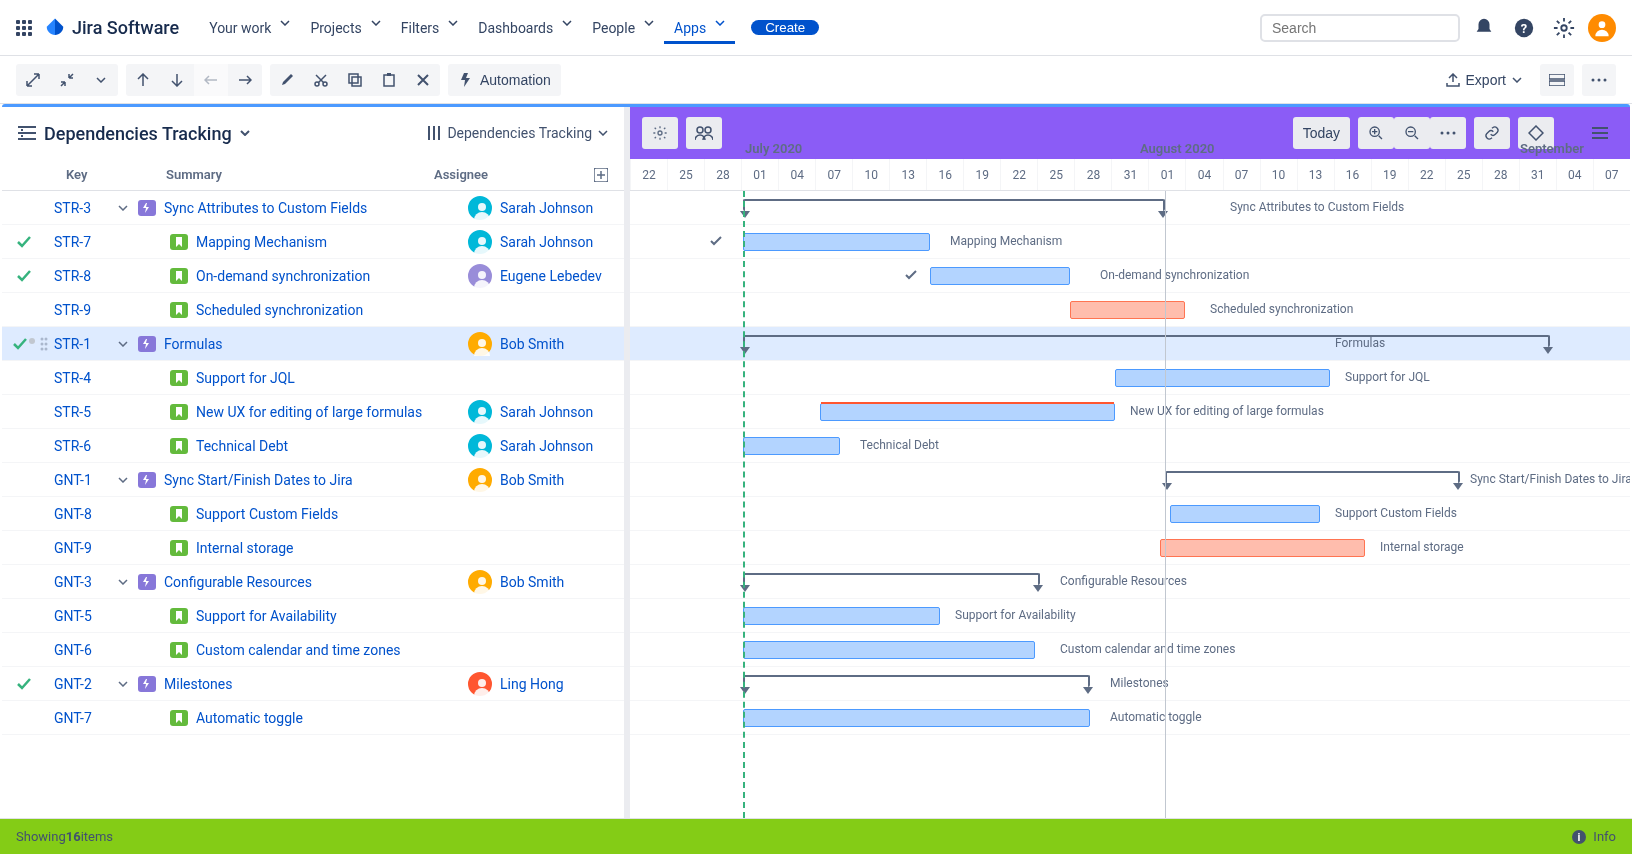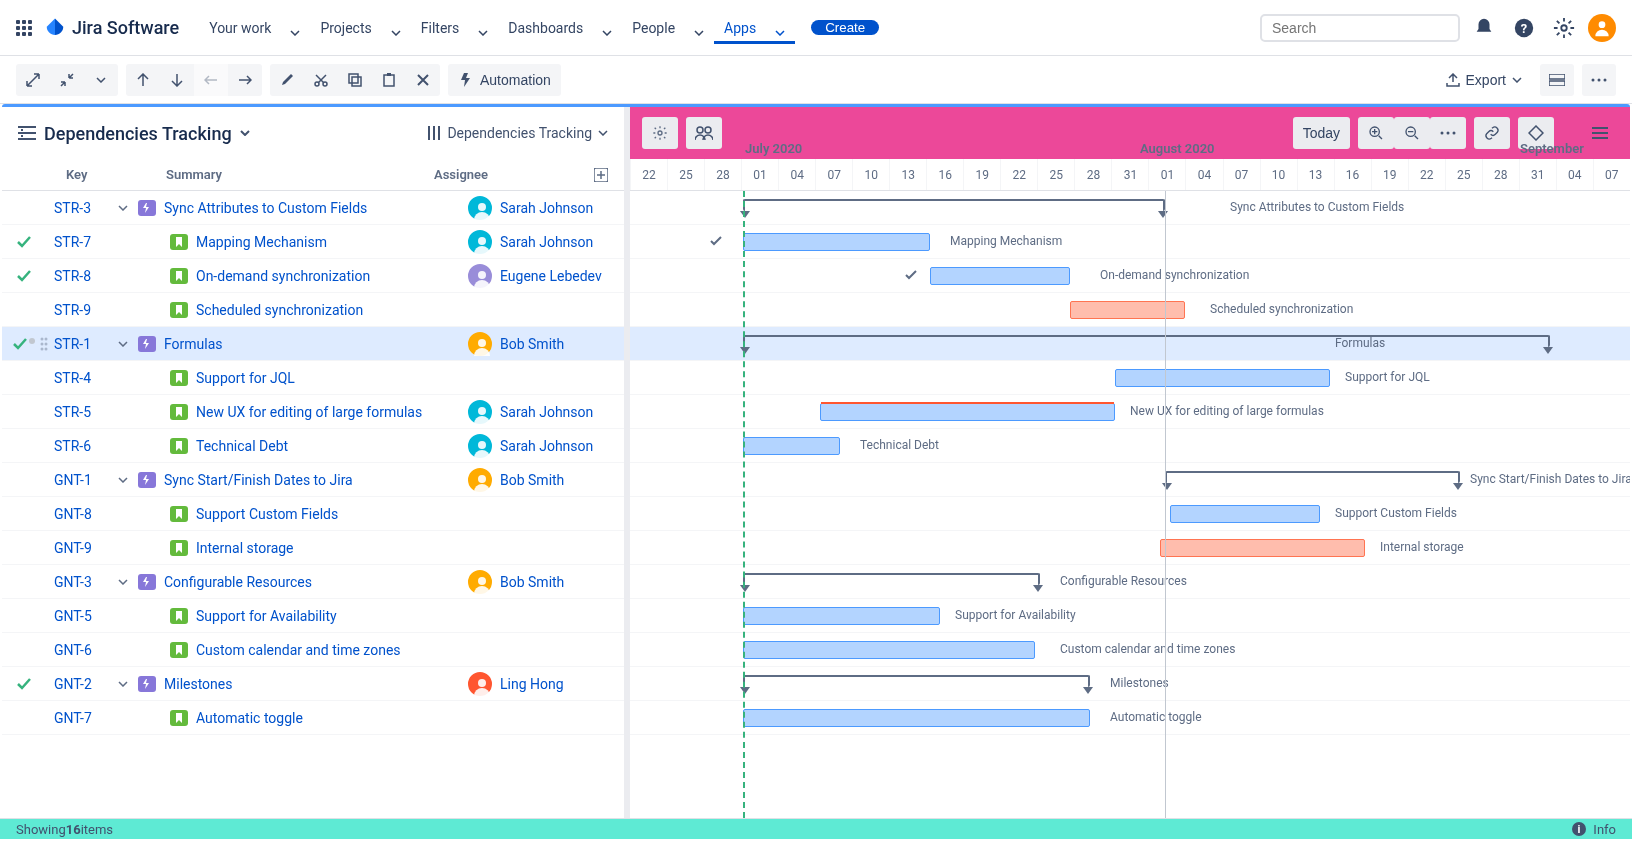--- a/index.html
+++ b/index.html
@@ -3,21 +3,21 @@
 <meta charset="utf-8">
 <style>
 * { box-sizing: border-box; margin: 0; padding: 0; }
 body { font-family: -apple-system, BlinkMacSystemFont, "Segoe UI", Roboto, sans-serif; font-size: 14px; color: #172B4D; background: #fff; overflow: hidden; }
 .nav { height: 56px; display: flex; align-items: center; padding: 0 16px; border-bottom: 1px solid #DFE1E6; gap: 4px; }
 .nav-left { display: flex; align-items: center; gap: 4px; flex: 1; }
 .apps-icon { display: grid; grid-template-columns: repeat(3,4px); gap: 2px; cursor: pointer; margin-right: 8px; }
 .apps-icon span { width: 4px; height: 4px; background: #344563; border-radius: 1px; }
 .logo { display: flex; align-items: center; gap: 6px; font-weight: 500; font-size: 18px; margin-right: 16px; cursor: pointer; }
 .logo-icon { width: 22px; height: 22px; }
-.nav-item { padding: 8px 10px; color: #344563; cursor: pointer; display: flex; align-items: flex-end; gap: 19px; font-size: 14px; border-radius: 3px; }
+.nav-item { padding: 8px 10px; color: #344563; cursor: pointer; display: flex; align-items: flex-start; gap: 9px; font-size: 14px; border-radius: 3px; }
 .nav-item.active { color: #0052CC; box-shadow: inset 0 -3px 0 #0052CC; border-radius: 0; }
 .chevron { width: 10px; height: 6px; }
 .create-btn { background: #0052CC; color: #fff; padding: 0 14px; border-radius: 8px; border: none; font-weight: 500; cursor: pointer; margin-left: 12px; }
 .nav-right { display: flex; align-items: center; gap: 8px; }
 .search-box { display: flex; align-items: center; border: 2px solid #DFE1E6; border-radius: 5px; padding: 4px 10px; width: 200px; }
 .search-box input { border: none; outline: none; flex: 1; font-size: 14px; }
 .icon-btn { width: 32px; height: 32px; display: flex; align-items: center; justify-content: center; cursor: pointer; border-radius: 50%; color: #344563; }
 .avatar { width: 28px; height: 28px; border-radius: 50%; background: #FF8B00; display: flex; align-items: center; justify-content: center; color: #fff; font-size: 11px; }
 .toolbar { height: 48px; display: flex; align-items: center; padding: 0 16px; gap: 8px; border-bottom: 1px solid #DFE1E6; background: #fff; }
 .tb-btn { height: 32px; padding: 0 10px; background: #F4F5F7; border: none; border-radius: 3px; display: flex; align-items: center; gap: 6px; cursor: pointer; color: #344563; font-size: 14px; }
@@ -45,21 +45,21 @@
 .row-key { width: 64px; color: #0052CC; font-size: 14px; margin-left: 4px;}
 .row-expand { width: 20px; color: #5E6C84; }
 .row-type { width: 18px; height: 16px; border-radius: 3px; display: flex; align-items: center; justify-content: center; margin-right: 8px; }
 .type-epic { background: #8777D9; }
 .type-story { background: #63BA3C; }
 .row-summary { flex: 1; color: #0052CC; font-size: 14px; white-space: nowrap; overflow: hidden; text-overflow: ellipsis; }
 .row-avatar { width: 24px; height: 24px; border-radius: 50%; margin-right: 8px; flex-shrink: 0; }
 .row-assignee { width: 148px; color: #0052CC; font-size: 14px; display: flex; align-items: center; }
 .check-icon { color: #36B37E; }
 .right-panel { flex: 1; display: flex; flex-direction: column; background: #F4F5F7; position: relative; }
-.gantt-toolbar { height: 52px; display: flex; align-items: center; padding: 0 12px; gap: 8px; background: #ec4899; }
+.gantt-toolbar { height: 52px; display: flex; align-items: center; padding: 0 12px; gap: 8px; background: #8b5cf6; }
 .gantt-btn { height: 32px; padding: 0 10px; background: #fff; border: none; border-radius: 3px; display: flex; align-items: center; justify-content: center; cursor: pointer; color: #344563; font-size: 14px; }
 .gantt-btn.grey { background: #EBECF0; }
 .gantt-btn.narrow { width: 36px; padding: 0; }
 .gantt-timeline-header { height: 32px; display: flex; background: #fff; border-bottom: 1px solid #DFE1E6; position: relative; }
 .month-labels { position: absolute; top: -18px; left: 0; right: 0; height: 18px; display: flex; }
 .month-label { position: absolute; font-size: 13px; font-weight: 600; color: #5E6C84; }
 .day-cells { display: flex; flex: 1; }
 .day-cell { flex: 1; text-align: center; font-size: 12px; color: #5E6C84; line-height: 32px; border-left: 1px solid #F4F5F7; }
 .gantt-body { flex: 1; position: relative; overflow: hidden; background: #fff; }
 .gantt-row { height: 34px; position: relative; border-bottom: 1px solid #F4F5F7; }
@@ -67,21 +67,21 @@
 .gantt-bar { position: absolute; height: 18px; top: 8px; border-radius: 2px; }
 .bar-blue { background: #B3D4FF; border: 1px solid #4C9AFF; }
 .bar-red { background: #FFBDAD; border: 1px solid #FF7452; }
 .bar-bracket { border: 2px solid #5E6C84; border-bottom: none; height: 12px; top: 8px; }
 .bar-bracket::before, .bar-bracket::after { content: ''; position: absolute; width: 0; height: 0; border-left: 5px solid transparent; border-right: 5px solid transparent; border-top: 7px solid #5E6C84; bottom: -7px; }
 .bar-bracket::before { left: -5px; }
 .bar-bracket::after { right: -5px; }
 .gantt-label { position: absolute; font-size: 12px; color: #5E6C84; top: 9px; white-space: nowrap; }
 .today-line { position: absolute; top: 0; bottom: 0; width: 0; border-left: 2px dashed #36B37E; z-index: 5; }
 .bg-line { position: absolute; top: 0; bottom: 0; width: 1px; background: #C1C7D0; z-index: 1; }
-.footer { height: 21px; display: flex; align-items: center; padding: 0 16px; background: #5eead4; border-top: 1px solid #DFE1E6; font-size: 13px; color: #42526E; }
+.footer { height: 36px; display: flex; align-items: center; padding: 0 16px; background: #84cc16; border-top: 1px solid #DFE1E6; font-size: 13px; color: #42526E; }
 .footer-right { margin-left: auto; display: flex; align-items: center; gap: 6px; }
 svg { display: block; }
 </style>
 </head>
 <body>
 
 <div class="nav">
   <div class="nav-left">
     <div class="apps-icon">
       <span></span>

